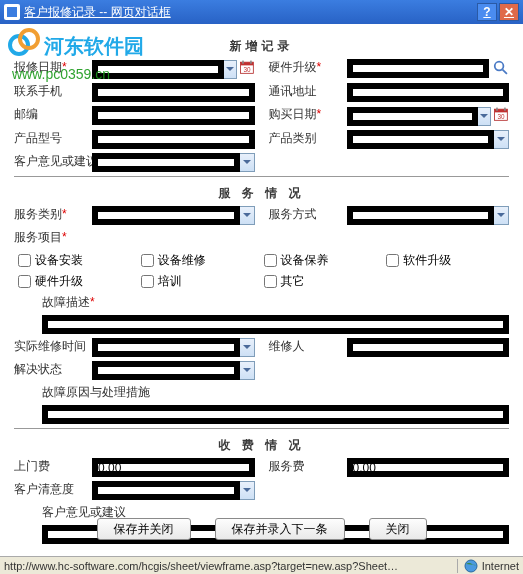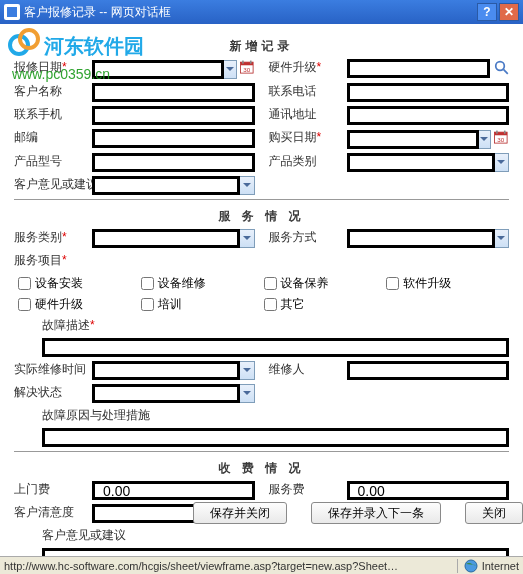--- a/index.html
+++ b/index.html
@@ -1,47 +1,47 @@
 <!DOCTYPE html>
 <html><head>
 <meta charset="utf-8">
 <style>
 * { box-sizing: border-box; margin: 0; padding: 0; }
 body { font-family: "SimSun", "宋体", sans-serif; font-size: 12px; background: #fff; width: 523px; height: 574px; position: relative; }
-.titlebar { background: linear-gradient(#3b7de0, #2862c5); color: #fff; height: 24px; display: flex; align-items: center; padding: 0 4px; }
+.titlebar { background: linear-gradient(#3b7de0, #2862c5); color: #fff; height: 24px; display: flex; align-items: center; padding: 0 4px; text-decoration: underline; }
 .titlebar .icon { width: 16px; height: 16px; margin-right: 4px; display: inline-block; }
 .titlebar .title { flex: 1; font-size: 12px; }
 .titlebar .btn { width: 20px; height: 18px; background: #4a8cf0; border: 1px solid #2a5aa5; color: #fff; display: flex; align-items: center; justify-content: center; margin-left: 2px; cursor: pointer; font-weight: bold; }
 .watermark { position: absolute; top: 28px; left: 8px; z-index: 10; pointer-events: none; opacity: 0.9; }
 .watermark .logo { display: flex; align-items: center; }
 .watermark .circles { width: 36px; height: 36px; position: relative; }
 .watermark .c1 { position: absolute; width: 22px; height: 22px; border: 4px solid #0aa0e6; border-radius: 50%; left: 0; top: 6px; }
 .watermark .c2 { position: absolute; width: 22px; height: 22px; border: 4px solid #f0941c; border-radius: 50%; left: 10px; top: 0; }
 .watermark .txt { color: #0aa0e6; font-size: 20px; font-weight: bold; font-family: "Microsoft YaHei"; }
 .watermark .url { color: #1a9a1a; font-size: 14px; font-family: Arial; margin-left: 4px; margin-top: 2px; }
 .content { padding: 10px 14px 0 14px; }
 .section-title { text-align: center; font-weight: bold; color: #3a3a3a; padding: 4px 0; letter-spacing: 4px; }
 .row { display: flex; margin-bottom: 4px; }
 .col { flex: 1; display: flex; align-items: flex-start; }
 .label { width: 78px; color: #333; white-space: nowrap; }
 .label .req { color: #d00; }
 .field { flex: 1; display: flex; align-items: center; }
-input[type=text] { border: 3px solid #000000; height: 19px; padding: 0 8px; font-size: 14px; width: 100%; }
+input[type=text] { border: 6px solid #000000; height: 19px; padding: 0 0; font-size: 12px; width: 100%; }
 .dd { width: 16px; height: 19px; border: 1px solid #7f9db9; border-left: none; background: linear-gradient(#e8f0fb, #cde0f5); display: flex; align-items: center; justify-content: center; cursor: pointer; }
 .dd::after { content: ""; border: 4px solid transparent; border-top-color: #4a6a9a; margin-top: 3px; }
 .cal-icon { width: 20px; height: 20px; margin-left: 2px; cursor: pointer; }
 .cal-icon svg, .search-icon svg { display: block; }
 .search-icon { width: 18px; height: 18px; margin-left: 4px; cursor: pointer; }
 .divider { border-top: 1px solid #999; margin: 4px 0; }
 .checks { display: flex; flex-wrap: wrap; padding-left: 4px; margin-bottom: 2px; }
 .chk { width: 25%; display: flex; align-items: center; margin: 2px 0; }
 .chk input { margin-right: 4px; }
 .fullrow { display: flex; margin-bottom: 4px; margin-left: 28px; }
 .fullrow .label { width: 110px; }
-.buttons { position: absolute; bottom: 50px; left: 0; right: 0; display: flex; justify-content: flex-end; gap: 24px; }
+.buttons { position: absolute; bottom: 34px; left: 0; right: 0; display: flex; justify-content: center; gap: 24px; }
 .winbtn { background: linear-gradient(#fdfdfd, #e9e9e9); border: 1px solid #8a8a8a; border-radius: 3px; height: 22px; padding: 0 16px; cursor: pointer; font-size: 12px; font-family: inherit; }
 .statusbar { position: absolute; bottom: 0; left: 0; right: 0; height: 18px; border-top: 1px solid #aaa; background: #ece9d8; display: flex; align-items: center; font-size: 11px; padding: 0 4px; color: #333; }
 .statusbar .url { flex: 1; overflow: hidden; white-space: nowrap; }
 .statusbar .zone { display: flex; align-items: center; gap: 4px; border-left: 1px solid #aaa; padding-left: 6px; }
 .globe { width: 14px; height: 14px; }
 .multiline { height: 30px; }
 </style>
 </head>
 <body>
 
@@ -95,34 +95,20 @@
           <span class="search-icon">
             <svg viewBox="0 0 18 18">
               <circle cx="7" cy="7" r="5" fill="none" stroke="#4a7ac5" stroke-width="2"></circle>
               <line x1="11" y1="11" x2="16" y2="16" stroke="#4a7ac5" stroke-width="2"></line>
             </svg>
           </span>
         </div>
     </div>
   </div>
 
-  <div class="row">
-    <div class="col">
-        <div class="label">客户名称</div>
-        <div class="field">
-          <input type="text" style="">
-        </div>
-      </div>
-    <div class="col" style="margin-left:14px">
-        <div class="label">联系电话</div>
-        <div class="field">
-          <input type="text" style="">
-        </div>
-      </div>
-  </div>
 
   <div class="row">
     <div class="col">
         <div class="label">联系手机</div>
         <div class="field">
           <input type="text" style="">
         </div>
       </div>
     <div class="col" style="margin-left:14px">
         <div class="label">通讯地址</div>

